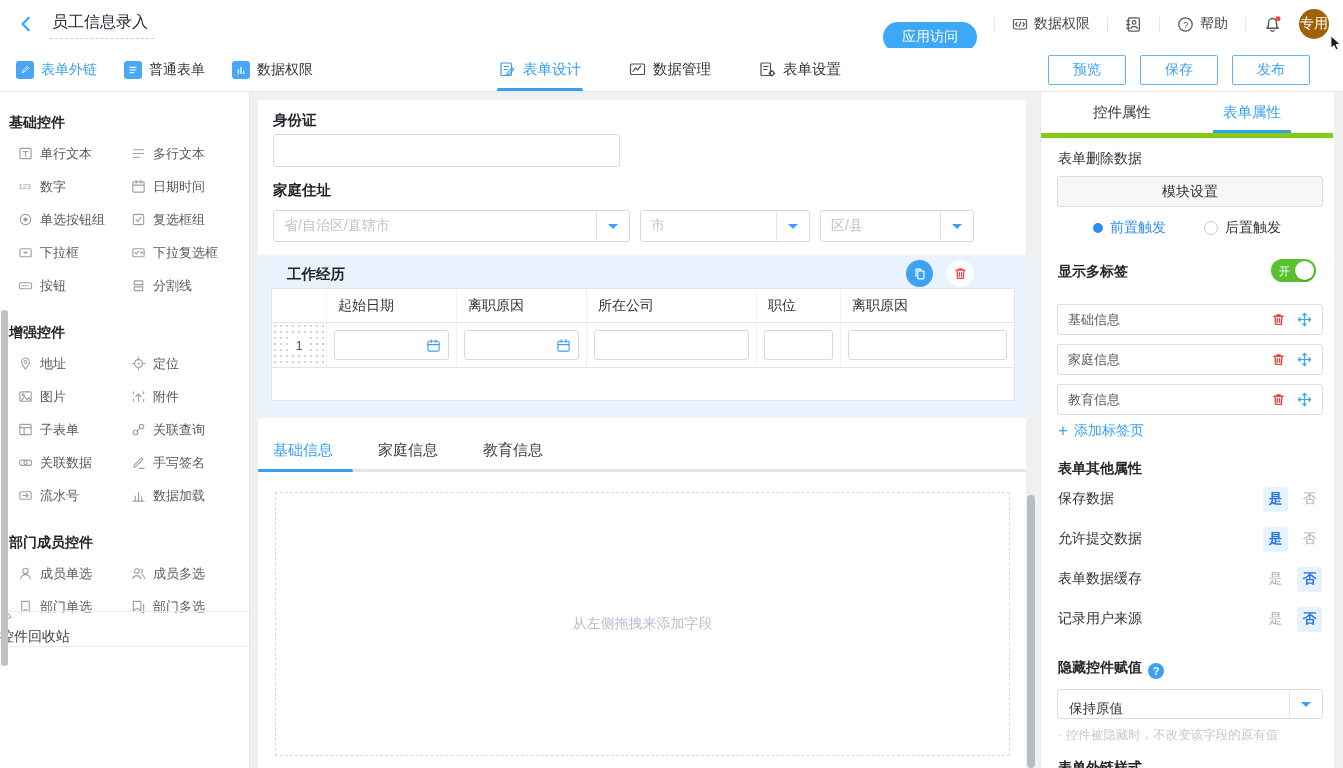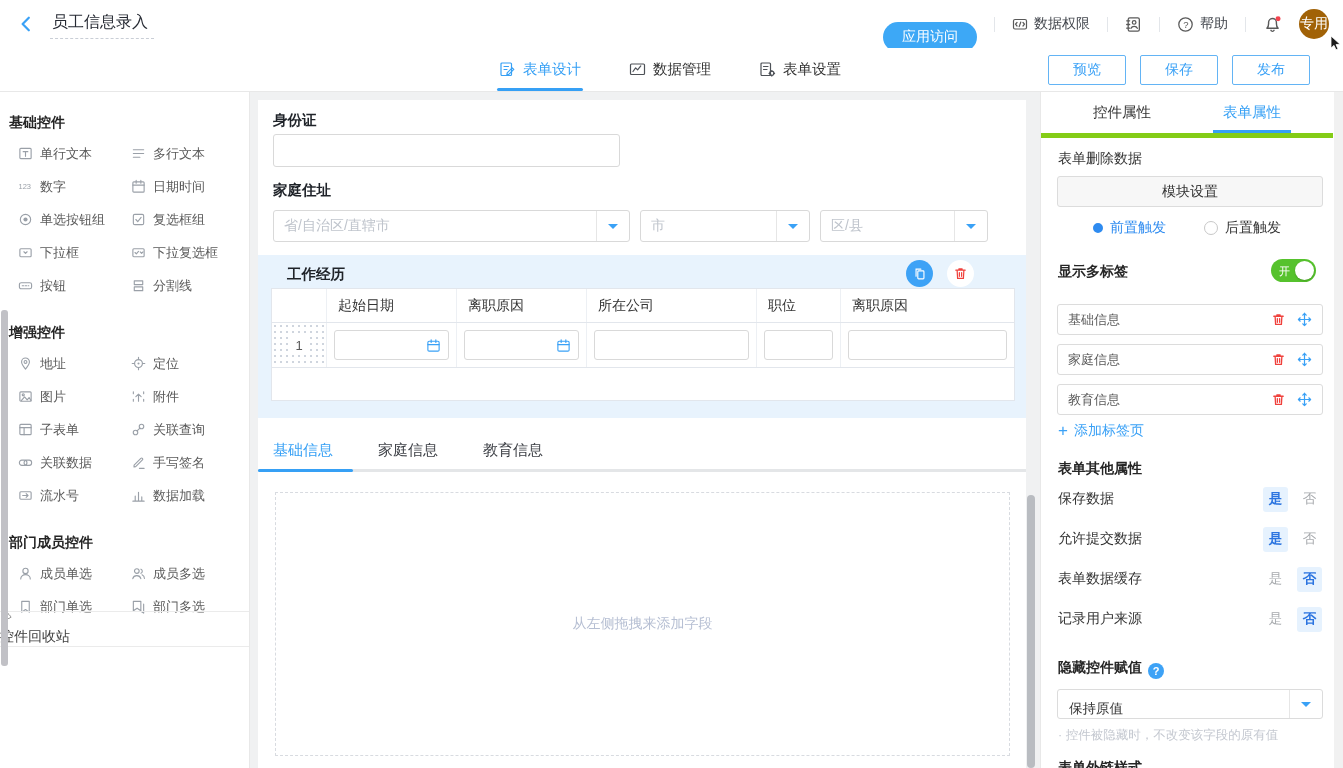--- a/index.html
+++ b/index.html
@@ -165,20 +165,46 @@
           <path d="M12.7 11.2H3.3c.9-1 1.4-2.2 1.4-3.9v-1A3.3 3.3 0 0 1 8 3a3.3 3.3 0 0 1 3.3 3.3v1c0 1.7.5 2.9 1.4 3.9z"></path>
           <path d="M6.7 12.9a1.4 1.4 0 0 0 2.6 0"></path>
           <circle cx="12.7" cy="3.2" r="2.1" fill="#f3434f" stroke="none"></circle>
         </svg>
       </div>
       <div class="avatar">专用</div>
     </div>
   </div>
 
   <div class="toolbar">
+    <div class="tb-left">
+      <div class="tb-link blue">
+        <span class="sq-icon">
+          <svg width="12" height="12" viewBox="0 0 16 16">
+              <path d="M4.3 11.7l.8-2.6 6-6 1.8 1.8-6 6-2.6.8z" fill="none" stroke="#fff" stroke-width="1.3" stroke-linejoin="round"></path>
+            </svg>
+        </span>
+        <span>表单外链</span>
+      </div>
+      <div class="tb-link">
+        <span class="sq-icon">
+          <svg width="12" height="12" viewBox="0 0 16 16">
+              <path d="M4 4.5h8M4 8h8M4 11.5h5" fill="none" stroke="#fff" stroke-width="1.5" stroke-linecap="round"></path>
+            </svg>
+        </span>
+        <span>普通表单</span>
+      </div>
+      <div class="tb-link">
+        <span class="sq-icon">
+          <svg width="12" height="12" viewBox="0 0 16 16">
+              <path d="M4.5 12.5v-5M8 12.5v-8M11.5 12.5v-3" fill="none" stroke="#fff" stroke-width="1.7" stroke-linecap="round"></path>
+            </svg>
+        </span>
+        <span>数据权限</span>
+      </div>
+    </div>
 
     <div class="tb-tabs">
       <div class="tb-tab active">
         <svg width="17" height="17" viewBox="0 0 17 17" class="ic" style="stroke:#36a0f5">
           <rect x="2" y="2" width="10.5" height="12.5" rx="1"></rect>
             <path d="M5 5.5h4.5M5 8.5h3M9.8 13.4l5-5-1.6-1.6-5 5-.3 1.9z"></path>
         </svg>
         <span>表单设计</span>
       </div>
       <div class="tb-tab">
@@ -405,21 +431,21 @@
         <span class="caret-zone">
             <span class="caret"></span>
           </span>
       </div>
       <div class="sel" style="left:382px; top:110px; width:170px;">
         <span class="ph">市</span>
         <span class="caret-zone">
             <span class="caret"></span>
           </span>
       </div>
-      <div class="sel" style="left:562px; top:110px; width:168px;">
+      <div class="sel" style="left:562px; top:110px; width:154px;">
         <span class="ph">区/县</span>
         <span class="caret-zone">
             <span class="caret"></span>
           </span>
       </div>
 
       <div class="subform">
         <div class="subform-label">工作经历</div>
         <div class="circ-btn circ-copy">
           <svg width="14" height="14" viewBox="0 0 16 16">

